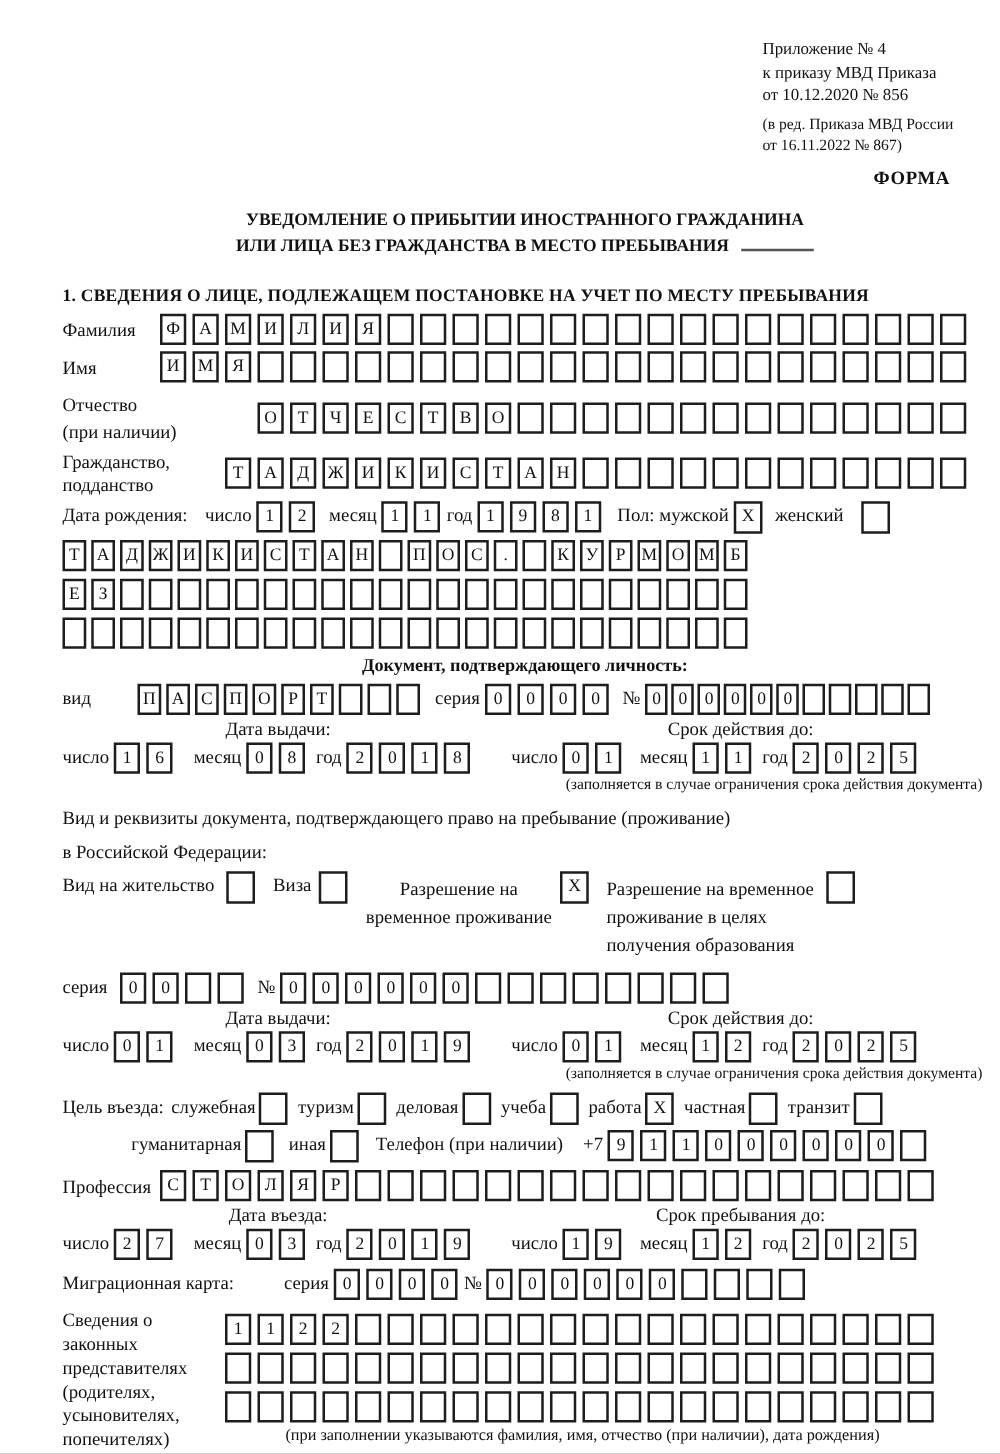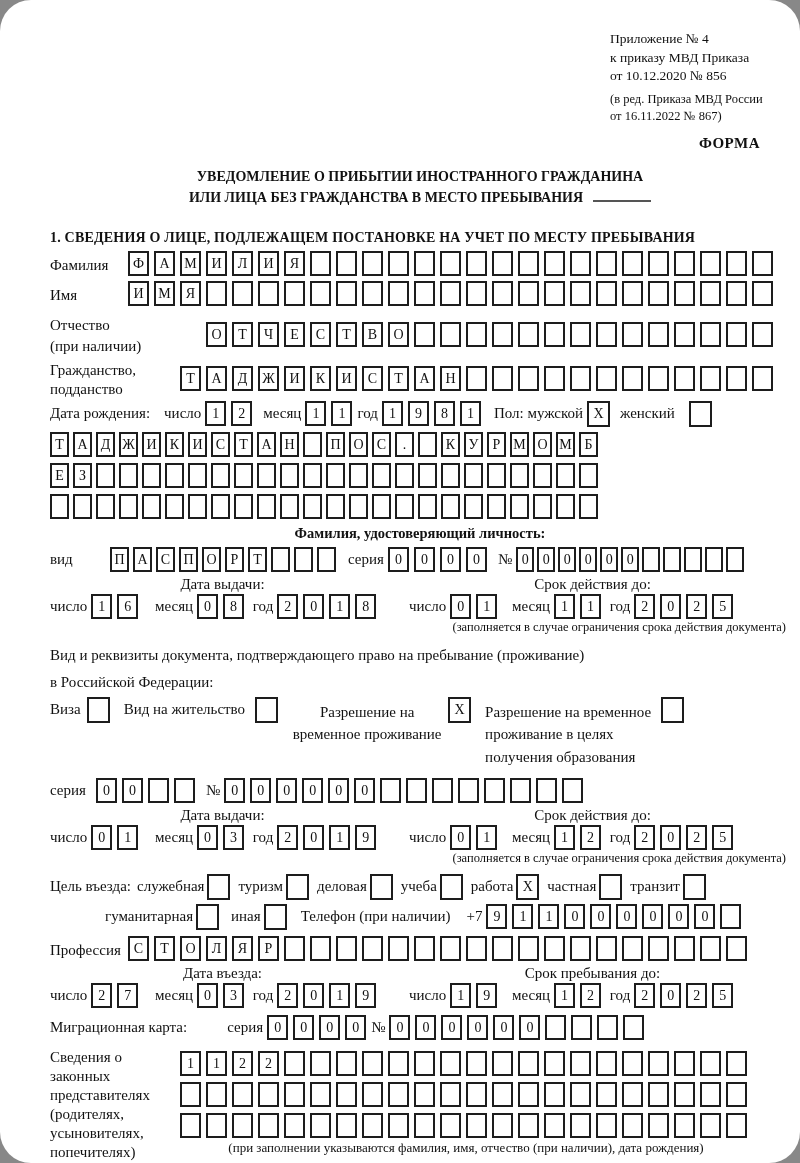--- a/index.html
+++ b/index.html
@@ -1,20 +1,20 @@
 <!DOCTYPE html>
 <html><head>
 <meta charset="utf-8">
 <style>
   html,body { margin:0; padding:0; background:#888; }
   .page {
     width:800px; height:1163px; margin:0 auto; background:#fff;
     box-sizing:border-box; padding:30px 10px 0 50px;
     font-family:"Liberation Serif","DejaVu Serif",serif;
-    font-size:15px; color:#111; overflow:hidden; position:relative;border-radius:31px;
+    font-size:15px; color:#111; overflow:hidden; position:relative;
   }
   
   .appendix { margin-left:560px; width:185px; font-size:13.5px; line-height:1.38; }
   .appendix .small { font-size:12.5px; margin-top:5px; }
   .forma { text-align:right; padding-right:30px; font-weight:bold; margin-top:10px; font-size:15px; letter-spacing:0.5px; }
   .title { text-align:center; font-weight:bold; font-size:14px; line-height:1.5; margin-top:14px; }
   .uline { display:inline-block; width:58px; border-bottom:2px solid #555; margin-left:10px; }
   .sec { font-weight:bold; font-size:14px; margin-top:22px; letter-spacing:0.2px; }
   
   .frow { display:flex; align-items:center; margin-top:5px; }
@@ -123,21 +123,21 @@
   </div>
 
   <div class="frow">
     <div>
       <div class="cells narrow cellrow"><span class="cell">Т</span><span class="cell">А</span><span class="cell">Д</span><span class="cell">Ж</span><span class="cell">И</span><span class="cell">К</span><span class="cell">И</span><span class="cell">С</span><span class="cell">Т</span><span class="cell">А</span><span class="cell">Н</span><span class="cell"></span><span class="cell">П</span><span class="cell">О</span><span class="cell">С</span><span class="cell">.</span><span class="cell"></span><span class="cell">К</span><span class="cell">У</span><span class="cell">Р</span><span class="cell">М</span><span class="cell">О</span><span class="cell">М</span><span class="cell">Б</span></div>
       <div class="cells narrow cellrow"><span class="cell">Е</span><span class="cell">З</span><span class="cell"></span><span class="cell"></span><span class="cell"></span><span class="cell"></span><span class="cell"></span><span class="cell"></span><span class="cell"></span><span class="cell"></span><span class="cell"></span><span class="cell"></span><span class="cell"></span><span class="cell"></span><span class="cell"></span><span class="cell"></span><span class="cell"></span><span class="cell"></span><span class="cell"></span><span class="cell"></span><span class="cell"></span><span class="cell"></span><span class="cell"></span><span class="cell"></span></div>
       <div class="cells narrow"><span class="cell"></span><span class="cell"></span><span class="cell"></span><span class="cell"></span><span class="cell"></span><span class="cell"></span><span class="cell"></span><span class="cell"></span><span class="cell"></span><span class="cell"></span><span class="cell"></span><span class="cell"></span><span class="cell"></span><span class="cell"></span><span class="cell"></span><span class="cell"></span><span class="cell"></span><span class="cell"></span><span class="cell"></span><span class="cell"></span><span class="cell"></span><span class="cell"></span><span class="cell"></span><span class="cell"></span></div>
     </div>
   </div>
 
-  <div class="center-b">Фамилия, удостоверяющий личность:</div>
+  <div class="center-b">Документ, подтверждающего личность:</div>
 
   <div class="inline-row">
     <span class="lc60">вид</span>
     <span class="cells narrow"><span class="cell">П</span><span class="cell">А</span><span class="cell">С</span><span class="cell">П</span><span class="cell">О</span><span class="cell">Р</span><span class="cell">Т</span><span class="cell"></span><span class="cell"></span><span class="cell"></span></span>
     <span class="ilbl ml8">серия</span>
     <span class="cells"><span class="cell">0</span><span class="cell">0</span><span class="cell">0</span><span class="cell">0</span></span>
     <span class="ilbl ml6">№</span>
     <span class="cells tight"><span class="cell">0</span><span class="cell">0</span><span class="cell">0</span><span class="cell">0</span><span class="cell">0</span><span class="cell">0</span><span class="cell"></span><span class="cell"></span><span class="cell"></span><span class="cell"></span><span class="cell"></span></span>
   </div>
 
@@ -159,25 +159,25 @@
   </div>
   <div class="note">(заполняется в случае ограничения срока действия документа)</div>
 
   <div class="intro">
     <div>Вид и реквизиты документа, подтверждающего право на пребывание (проживание)</div>
     <div>в Российской Федерации:</div>
   </div>
 
   <div class="optrow">
     <span class="opt">
+      <span class="optlbl" style="margin-right:10px;">Вид на жительство</span>
+      <span class="cells chk"><span class="cell"></span></span>
+    </span>
+    <span class="opt">
       <span class="optlbl">Виза</span>
-      <span class="cells chk"><span class="cell"></span></span>
-    </span>
-    <span class="opt">
-      <span class="optlbl" style="margin-right:10px;">Вид на жительство</span>
       <span class="cells chk"><span class="cell"></span></span>
     </span>
     <span class="opt">
       <span class="optlbl c2">Разрешение на временное проживание</span>
       <span class="cells chk"><span class="cell">X</span></span>
     </span>
     <span class="opt" style="margin-right:0;">
       <span class="optlbl c3">Разрешение на временное проживание в целях получения образования</span>
       <span class="cells chk"><span class="cell"></span></span>
     </span>

